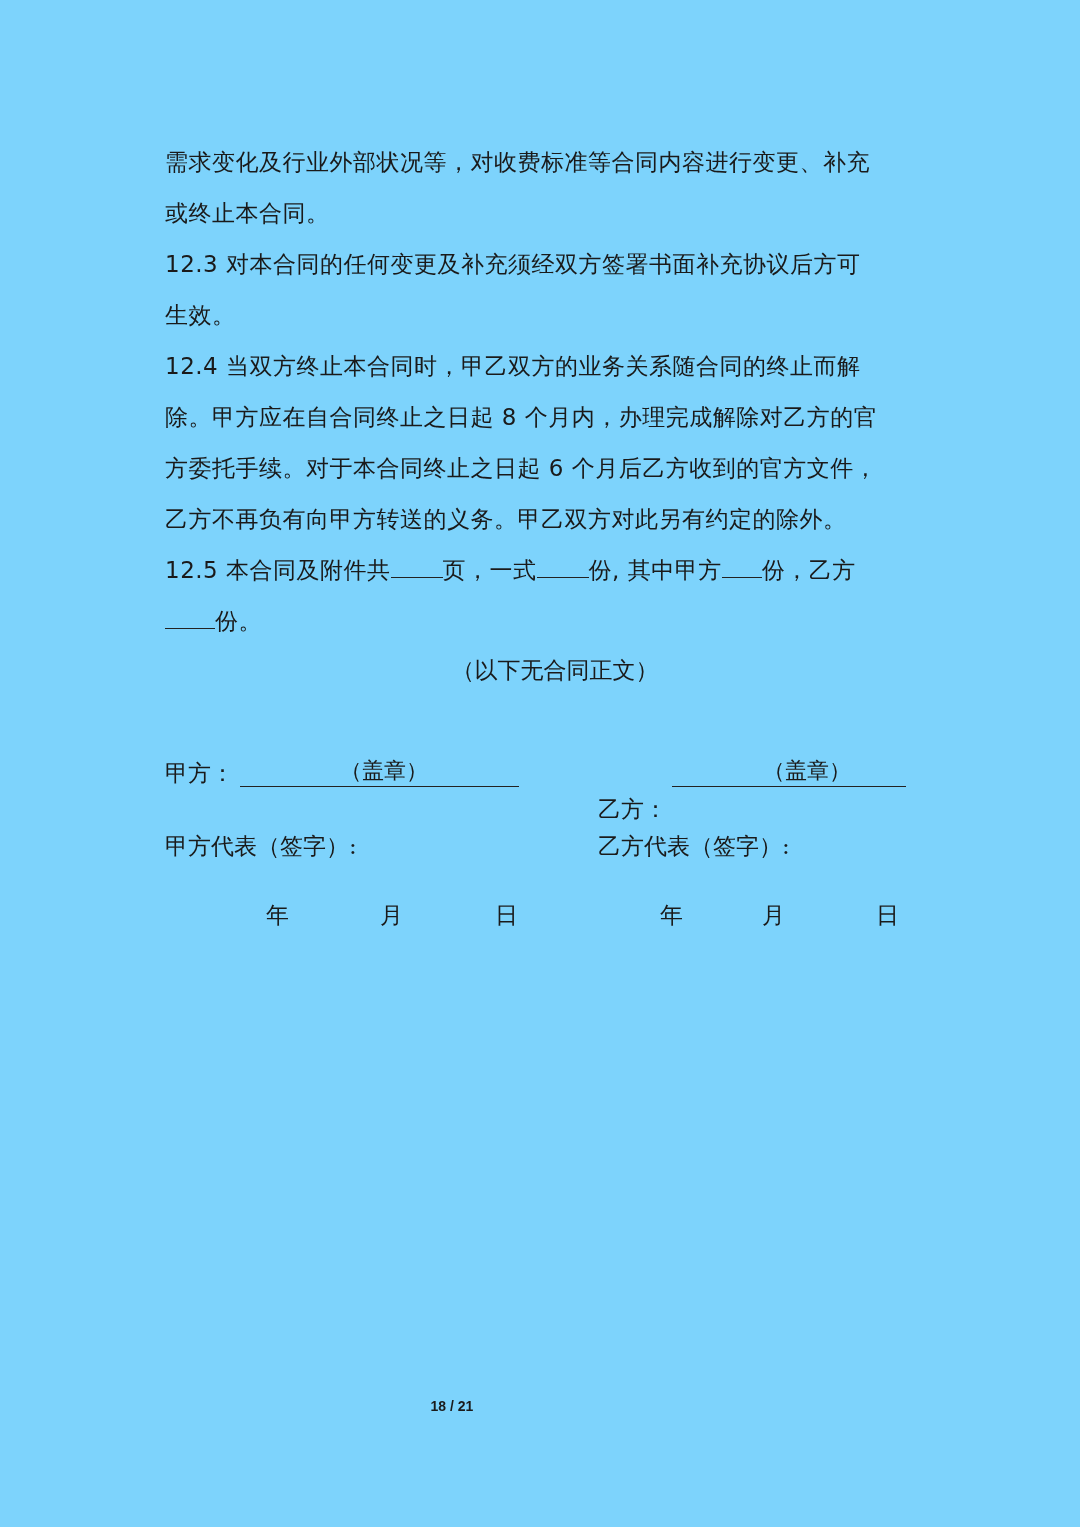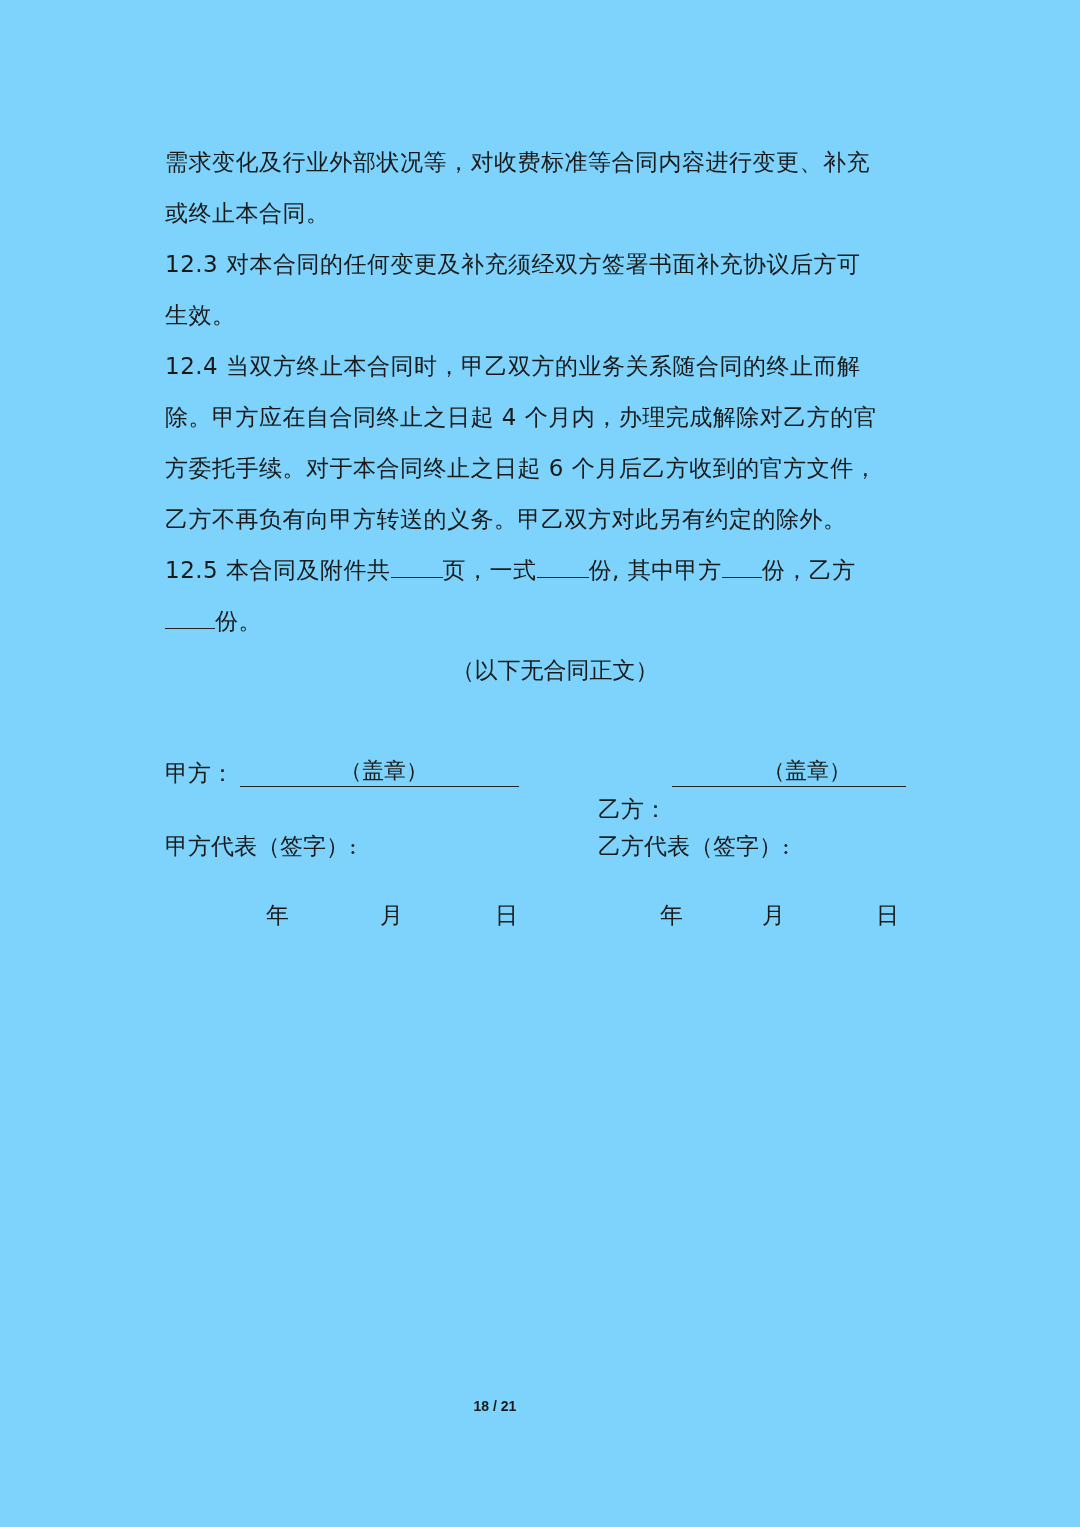--- a/index.html
+++ b/index.html
@@ -6,33 +6,33 @@
     body { width: 1080px; height: 1527px; position: relative; overflow: hidden;
            font-family: "DejaVu Sans", "Liberation Sans", sans-serif; color: #1a1a1a; }
     .page { position: absolute; left: 0; top: 0; width: 1080px; height: 1527px; background: #7dd3fc; }
     .line { position: absolute; left: 165px; font-size: 23px; line-height: 30px; white-space: nowrap; letter-spacing: 0.5px; }
     .blank { display: inline-block; border-bottom: 1.5px solid #222; height: 22px; vertical-align: baseline; }
     .center { position: absolute; left: 15px; width: 1080px; text-align: center; font-size: 23px; line-height: 30px; }
     .sig { position: absolute; font-family: "DejaVu Serif", "Liberation Serif", serif; font-size: 23px; line-height: 30px; font-weight: normal; white-space: nowrap; text-align: right; }
     .sigline { position: absolute; border-bottom: 1.5px solid #222; height: 28px; }
     .stamp { position: absolute; font-family: "DejaVu Serif", "Liberation Serif", serif; font-size: 22px; line-height: 30px; }
     .date { position: absolute; font-family: "DejaVu Serif", "Liberation Serif", serif; font-size: 23px; line-height: 30px; }
-    .footer { position: absolute; left: 0; width: 904px; top: 1398px; text-align: center; font-size: 14px; font-weight: bold; font-family: "Liberation Sans", sans-serif; padding-left: 43px; }
+    .footer { position: absolute; left: 0; width: 904px; top: 1398px; text-align: center; font-size: 14px; font-weight: bold; font-family: "Liberation Sans", sans-serif; }
   </style>
 </head>
 <body>
 
 <div class="page">
 
   <div class="line" style="top:147px">需求变化及行业外部状况等，对收费标准等合同内容进行变更、补充</div>
   <div class="line" style="top:198px">或终止本合同。</div>
   <div class="line" style="top:249px">12.3  对本合同的任何变更及补充须经双方签署书面补充协议后方可</div>
   <div class="line" style="top:300px">生效。</div>
   <div class="line" style="top:351px">12.4  当双方终止本合同时，甲乙双方的业务关系随合同的终止而解</div>
-  <div class="line" style="top:402px">除。甲方应在自合同终止之日起 4 个月内，办理完成解除对乙方的官</div>
+  <div class="line" style="top:402px">除。甲方应在自合同终止之日起 8 个月内，办理完成解除对乙方的官</div>
   <div class="line" style="top:453px">方委托手续。对于本合同终止之日起 6 个月后乙方收到的官方文件，</div>
   <div class="line" style="top:504px">乙方不再负有向甲方转送的义务。甲乙双方对此另有约定的除外。</div>
 
   <div class="line" style="top:555px">
     <span>12.5  本合同及附件共</span><span class="blank" style="width:52px"></span><span>页，一式</span><span class="blank" style="width:52px"></span><span>份, 其中甲方</span><span class="blank" style="width:40px"></span><span>份，乙方</span>
   </div>
   <div class="line" style="top:606px">
     <span class="blank" style="width:50px"></span><span>份。</span>
   </div>
 

